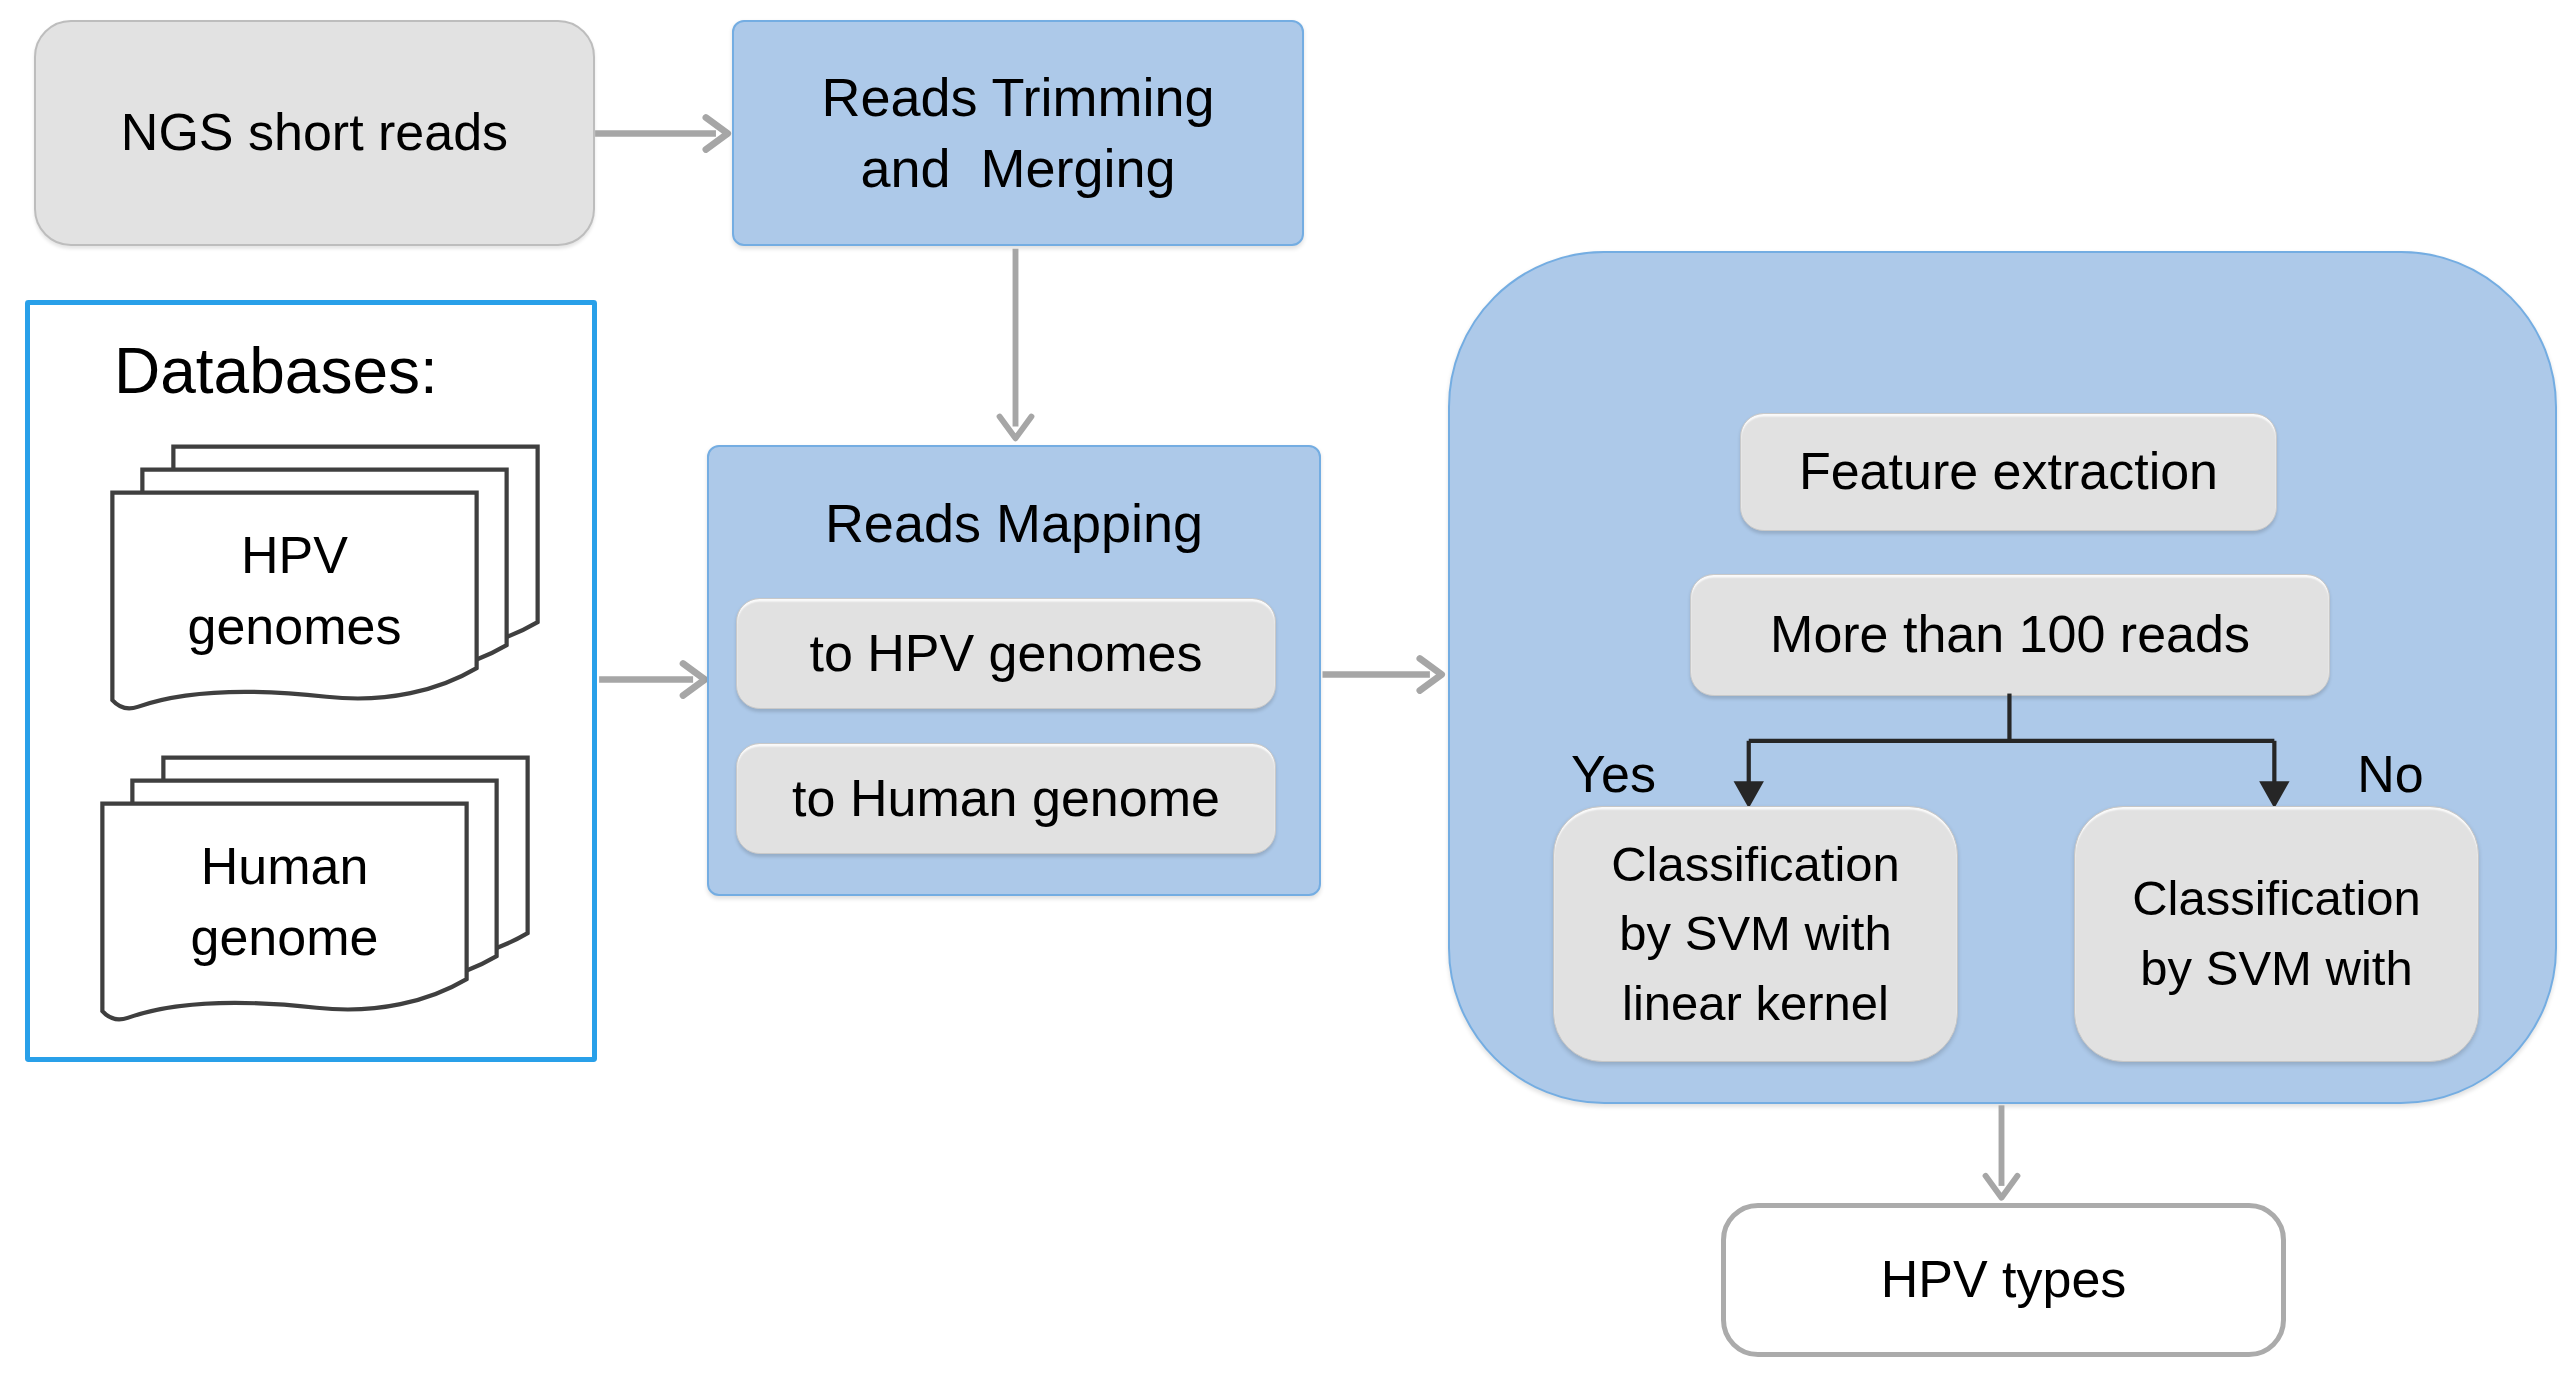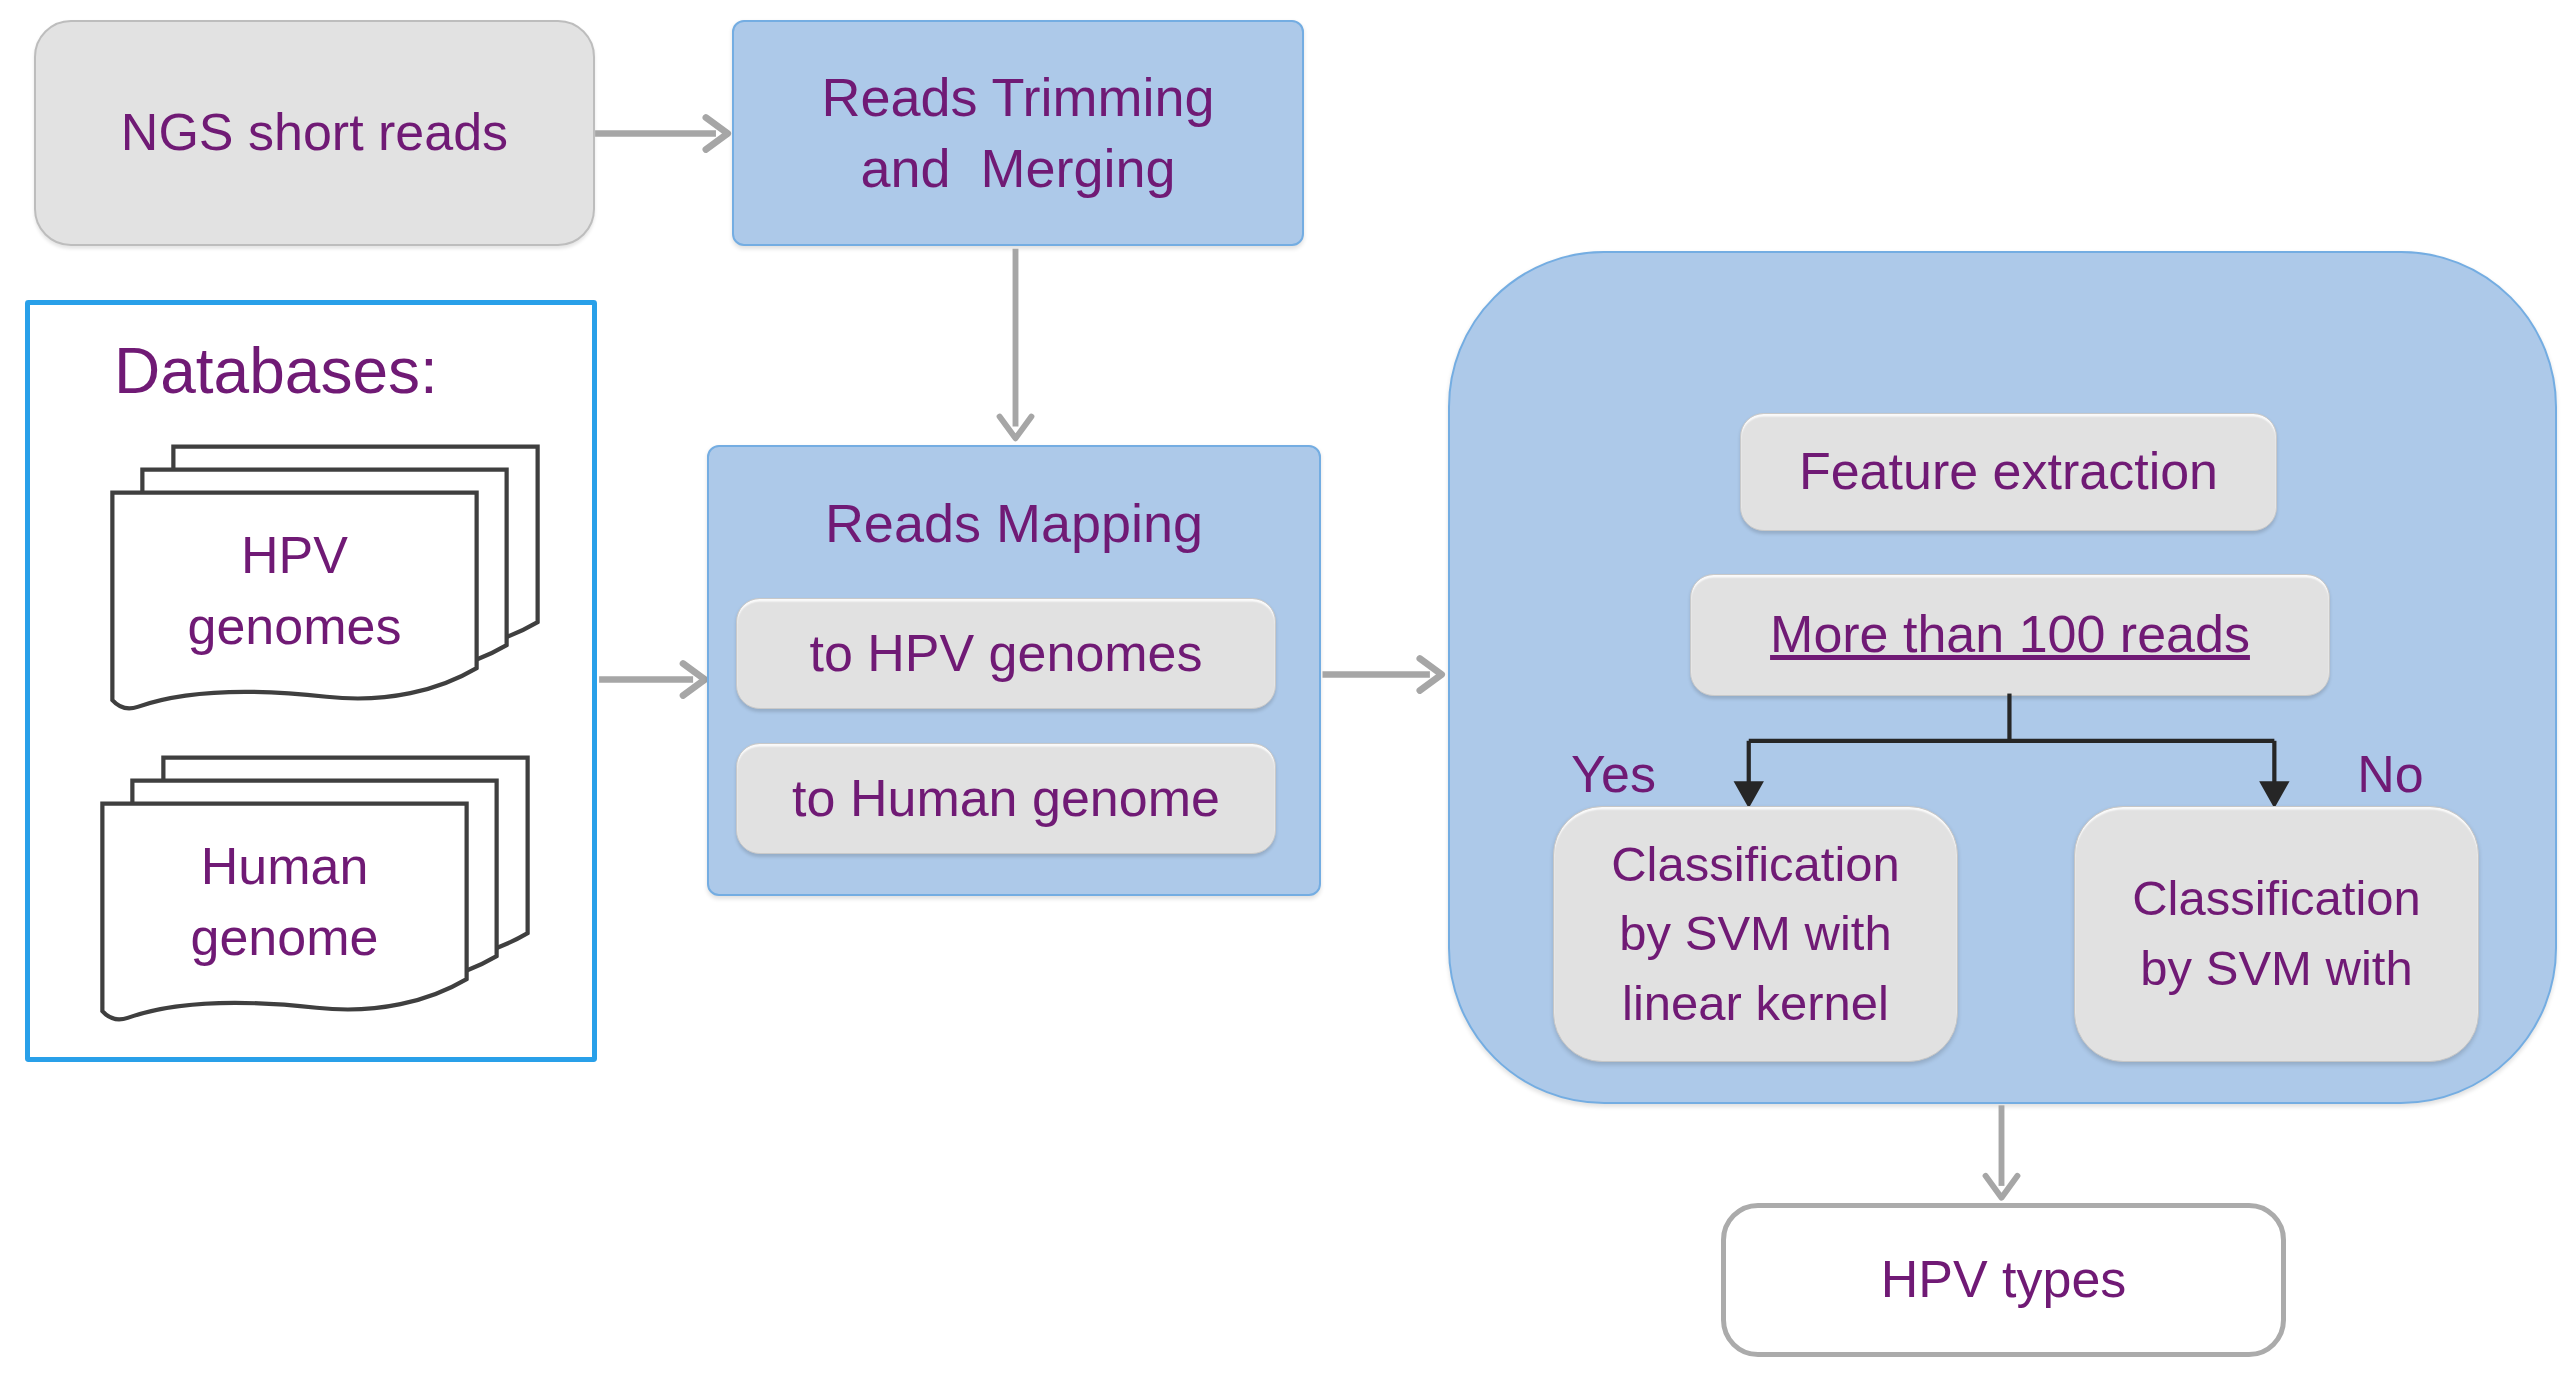--- a/index.html
+++ b/index.html
@@ -1,18 +1,18 @@
 <!DOCTYPE html>
 <html style="font-size:13.5px"><head>
 <meta charset="utf-8">
 <style>
   html,body{margin:0;padding:0;background:#ffffff;}
   #canvas{
     position:relative;width:2576px;height:1384px;background:#ffffff;overflow:hidden;
-    font-family:"Liberation Sans","DejaVu Sans",sans-serif;color:#701a75;
+    font-family:"Liberation Sans","DejaVu Sans",sans-serif;color:#000000;
   }
   .abs{position:absolute;}
   .box{
     position:absolute;box-sizing:border-box;display:flex;flex-direction:column;
     align-items:center;justify-content:center;text-align:center;
   }
   .gray-node{
     background:#e2e2e2;border:2.5px solid #bdbdbd;border-radius:37px;
     box-shadow:0 2.5px 3.4px rgba(0,0,0,.10);
   }
@@ -131,21 +131,21 @@
     <line x1="0" y1="28" x2="128" y2="28" stroke="#a6a6a6" stroke-width="8"></line>
     <polyline points="116,9 142,28 116,47" fill="none" stroke="#a6a6a6" stroke-width="8" stroke-linecap="round" stroke-linejoin="round"></polyline>
   </svg>
 
   <div class="box blue-node" style="left:1448px;top:251px;width:1109px;height:853px;border-radius:156px;justify-content:flex-start;">
 
     <div class="box inner-gray" style="left:290px;top:160px;width:537px;height:118px;">
       <div class="lbl">Feature extraction</div>
     </div>
 
-    <div class="box inner-gray" style="left:240px;top:321px;width:640px;height:122px;text-decoration:underline;">
+    <div class="box inner-gray" style="left:240px;top:321px;width:640px;height:122px;">
       <div class="lbl">More than 100 reads</div>
     </div>
 
     <svg class="abs" style="left:265px;top:437px;" width="599" height="121" viewBox="0 0 710 143">
       <line x1="349" y1="4" x2="349" y2="60" stroke="#262626" stroke-width="5"></line>
       <line x1="40" y1="60" x2="663" y2="60" stroke="#262626" stroke-width="5"></line>
       <line x1="40" y1="60" x2="40" y2="112" stroke="#262626" stroke-width="5"></line>
       <line x1="663" y1="60" x2="663" y2="112" stroke="#262626" stroke-width="5"></line>
       <polygon points="22,108 58,108 40,140" fill="#262626"></polygon>
       <polygon points="645,108 681,108 663,140" fill="#262626"></polygon>

